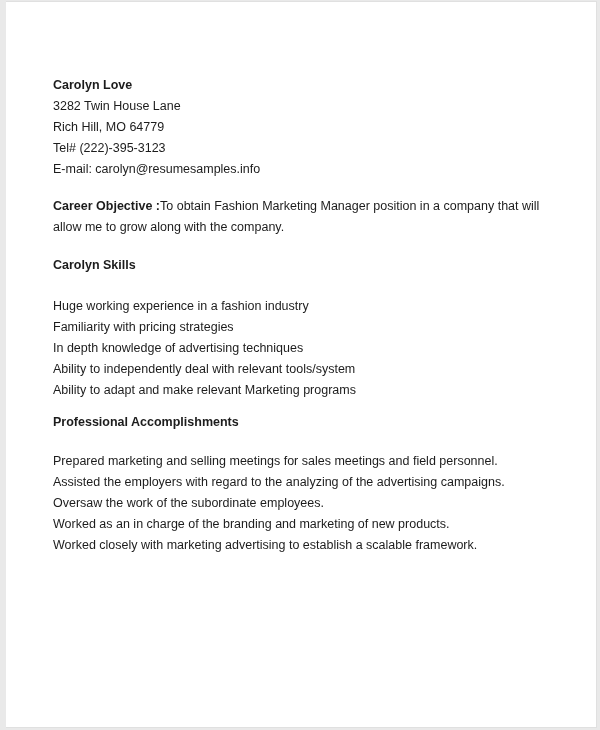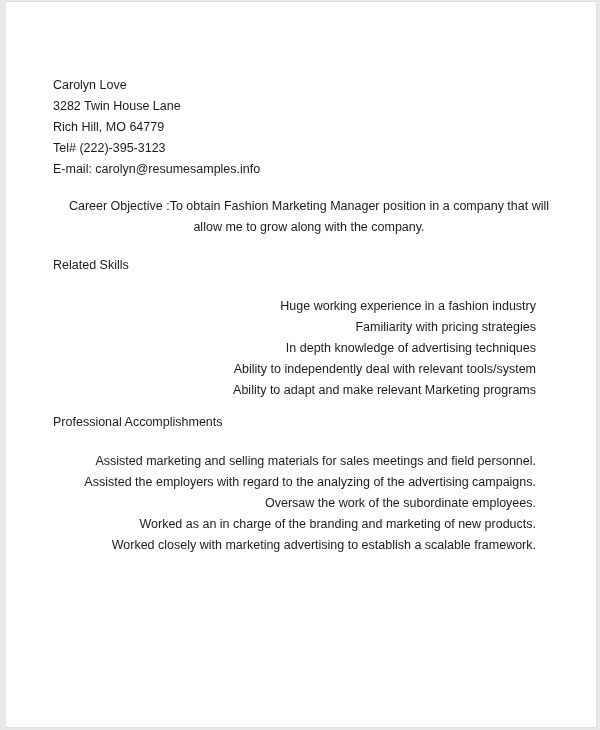--- a/index.html
+++ b/index.html
@@ -26,65 +26,65 @@
     border: 1px solid #e0e0e0;
     border-left: none;
   }
   .content {
     padding: 73px 30px 0 47px;
     width: 560px;
     color: #1c1c1c;
     font-size: 12.5px;
     line-height: 21px;
   }
-  .para { width: 512px; text-align: center; }
-  b, .bold { font-weight: normal; }
+  .para { width: 512px; }
+  b, .bold { font-weight: bold; }
   .header-block { margin: 0; }
   .objective-block { margin-top: 16px; }
   .heading-skills { margin-top: 17px; }
   .skills-list { margin-top: 20px; list-style: none; }
   .heading-accomplishments { margin-top: 11px; }
   .job-block { margin-top: 20px; }
   .accomplishments-list { margin-top: 18px; list-style: none; }
-  li { display: block; text-align: right; }
+  li { display: block; }
 </style>
 </head>
 <body>
 
 <div class="viewport">
   <div class="page">
     <div class="content">
 
       <div class="header-block">
         <div class="bold">Carolyn Love</div>
         <div>3282 Twin House Lane</div>
         <div>Rich Hill, MO 64779</div>
         <div>Tel# (222)-395-3123</div>
         <div>E-mail: carolyn@resumesamples.info</div>
       </div>
 
       <div class="objective-block para">
         <b>Career Objective :</b><span>To obtain Fashion Marketing Manager position in a company that will allow me to grow along with the company.</span>
       </div>
 
-      <div class="heading-skills bold">Related Skills</div>
+      <div class="heading-skills bold">Carolyn Skills</div>
 
       <ul class="skills-list">
         <li>Huge working experience in a fashion industry</li>
         <li>Familiarity with pricing strategies</li>
         <li>In depth knowledge of advertising techniques</li>
         <li>Ability to independently deal with relevant tools/system</li>
         <li>Ability to adapt and make relevant Marketing programs</li>
       </ul>
 
       <div class="heading-accomplishments bold">Professional Accomplishments</div>
 
 
       <ul class="accomplishments-list">
-        <li>Assisted marketing and selling materials for sales meetings and field personnel.</li>
+        <li>Prepared marketing and selling meetings for sales meetings and field personnel.</li>
         <li>Assisted the employers with regard to the analyzing of the advertising campaigns.</li>
         <li>Oversaw the work of the subordinate employees.</li>
         <li>Worked as an in charge of the branding and marketing of new products.</li>
         <li>Worked closely with marketing advertising to establish a scalable framework.</li>
       </ul>
 
     </div>
   </div>
 </div>
 

